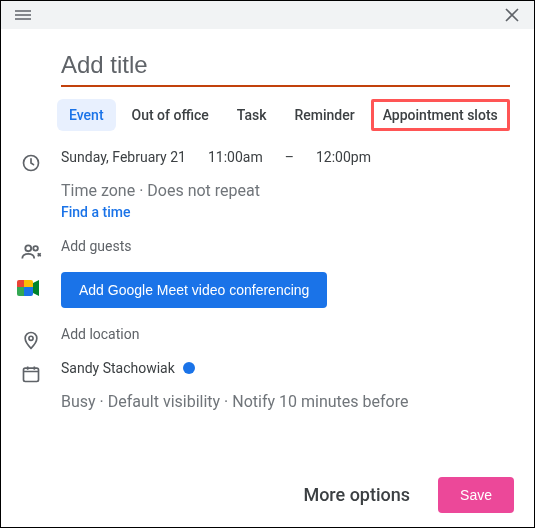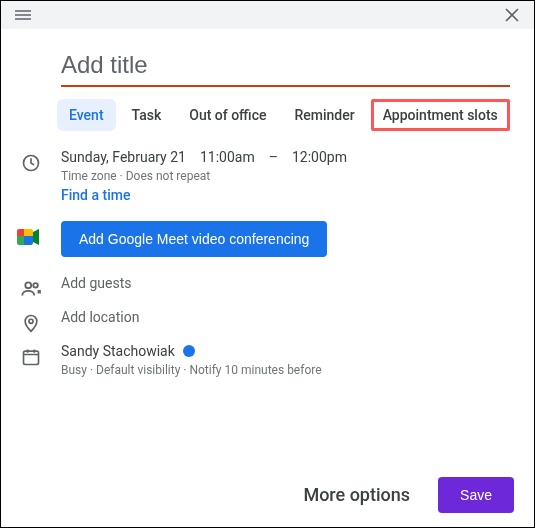--- a/index.html
+++ b/index.html
@@ -85,29 +85,29 @@
     justify-content: center;
   }
   .meet-icon-col {
     position: absolute;
     left: -44px;
     top: 6px;
   }
   .row-body { flex: 1; font-size: 14px; }
   .datetime {
     display: flex;
-    gap: 14px;
+    gap: 22px;
     color: #3c4043;
     font-size: 14px;
     align-items: center;
   }
   .sub {
     color: #70757a;
-    font-size: 12px;
-    margin-top: 4px;
+    font-size: 16px;
+    margin-top: 16px;
   }
   .find-time {
     color: #1a73e8;
     font-weight: 500;
     font-size: 14px;
     cursor: pointer;
     margin-top: 4px;
     display: inline-block;
   }
   .placeholder-text {
@@ -147,21 +147,21 @@
     align-items: center;
   }
   .more-opts {
     color: #3c4043;
     font-size: 18px;
     font-weight: 500;
     cursor: pointer;
     padding: 8px 12px;
   }
   .save-btn {
-    background: #6d28d9;
+    background: #ec4899;
     color: #fff;
     border: none;
     border-radius: 4px;
     padding: 10px 22px;
     font-size: 14px;
     font-weight: 500;
     cursor: pointer;
   }
   svg { display: block; }
 </style>
@@ -179,22 +179,22 @@
         <path d="M1 1l12 12M13 1L1 13" stroke="#5f6368" stroke-width="1.6"></path>
       </svg>
   </div>
 </div>
 
 <div class="content">
   <input class="title-input" type="text" placeholder="Add title" style="">
 
   <div class="tabs">
     <div class="tab active">Event</div>
+    <div class="tab">Out of office</div>
     <div class="tab">Task</div>
-    <div class="tab">Out of office</div>
     <div class="tab">Reminder</div>
     <div class="tab tab-highlight">Appointment slots</div>
   </div>
 
   <div class="row">
     <div class="icon-col">
       <svg width="20" height="20" viewBox="0 0 24 24" fill="none">
           <circle cx="12" cy="12" r="9" stroke="#5f6368" stroke-width="2"></circle>
           <path d="M12 7v5l3 2" stroke="#5f6368" stroke-width="2" stroke-linecap="round"></path>
         </svg>
@@ -205,51 +205,51 @@
         <span>11:00am</span>
         <span>–</span>
         <span>12:00pm</span>
       </div>
       <div class="sub">Time zone · Does not repeat</div>
       <span class="find-time">Find a time</span>
     </div>
   </div>
 
   <div class="row">
+    <div class="icon-col">
+      <svg width="22" height="22" viewBox="0 0 24 24" fill="none">
+          <circle cx="9" cy="8" r="3.2" stroke="#5f6368" stroke-width="2"></circle>
+          <path d="M2.5 19c0-3 3-5 6.5-5s6.5 2 6.5 5" stroke="#5f6368" stroke-width="2"></path>
+          <circle cx="17" cy="8" r="2.5" stroke="#5f6368" stroke-width="2"></circle>
+          <path d="M20 14l2 2m0-2l-2 2" stroke="#5f6368" stroke-width="2" stroke-linecap="round"></path>
+        </svg>
+    </div>
+    <div class="row-body">
+      <span class="placeholder-text">Add guests</span>
+    </div>
+  </div>
+
+  <div class="row">
     <div class="meet-icon-col">
       <svg width="24" height="20" viewBox="0 0 24 20">
           <rect x="0" y="2" width="16" height="16" rx="2" fill="#fff" stroke="none"></rect>
           <path d="M0 4a2 2 0 0 1 2-2h5v7H0V4z" fill="#ea4335"></path>
           <path d="M7 2h7a2 2 0 0 1 2 2v5H7V2z" fill="#fbbc04"></path>
           <path d="M0 9h7v9H2a2 2 0 0 1-2-2V9z" fill="#34a853"></path>
           <path d="M7 9h9v7a2 2 0 0 1-2 2H7V9z" fill="#1a73e8"></path>
           <path d="M16 5l6-3v16l-6-3V5z" fill="#00832d"></path>
         </svg>
     </div>
     <div class="row-body">
       <button class="meet-btn">Add Google Meet video conferencing</button>
     </div>
   </div>
 
   <div class="row">
     <div class="icon-col">
-      <svg width="22" height="22" viewBox="0 0 24 24" fill="none">
-          <circle cx="9" cy="8" r="3.2" stroke="#5f6368" stroke-width="2"></circle>
-          <path d="M2.5 19c0-3 3-5 6.5-5s6.5 2 6.5 5" stroke="#5f6368" stroke-width="2"></path>
-          <circle cx="17" cy="8" r="2.5" stroke="#5f6368" stroke-width="2"></circle>
-          <path d="M20 14l2 2m0-2l-2 2" stroke="#5f6368" stroke-width="2" stroke-linecap="round"></path>
-        </svg>
-    </div>
-    <div class="row-body">
-      <span class="placeholder-text">Add guests</span>
-    </div>
-  </div>
-
-  <div class="row">
-    <div class="icon-col">
       <svg width="20" height="22" viewBox="0 0 24 24" fill="none">
           <path d="M12 22s7-7 7-12a7 7 0 1 0-14 0c0 5 7 12 7 12z" stroke="#5f6368" stroke-width="2"></path>
           <circle cx="12" cy="10" r="2.5" stroke="#5f6368" stroke-width="2"></circle>
         </svg>
     </div>
     <div class="row-body">
       <span class="placeholder-text">Add location</span>
     </div>
   </div>
 

